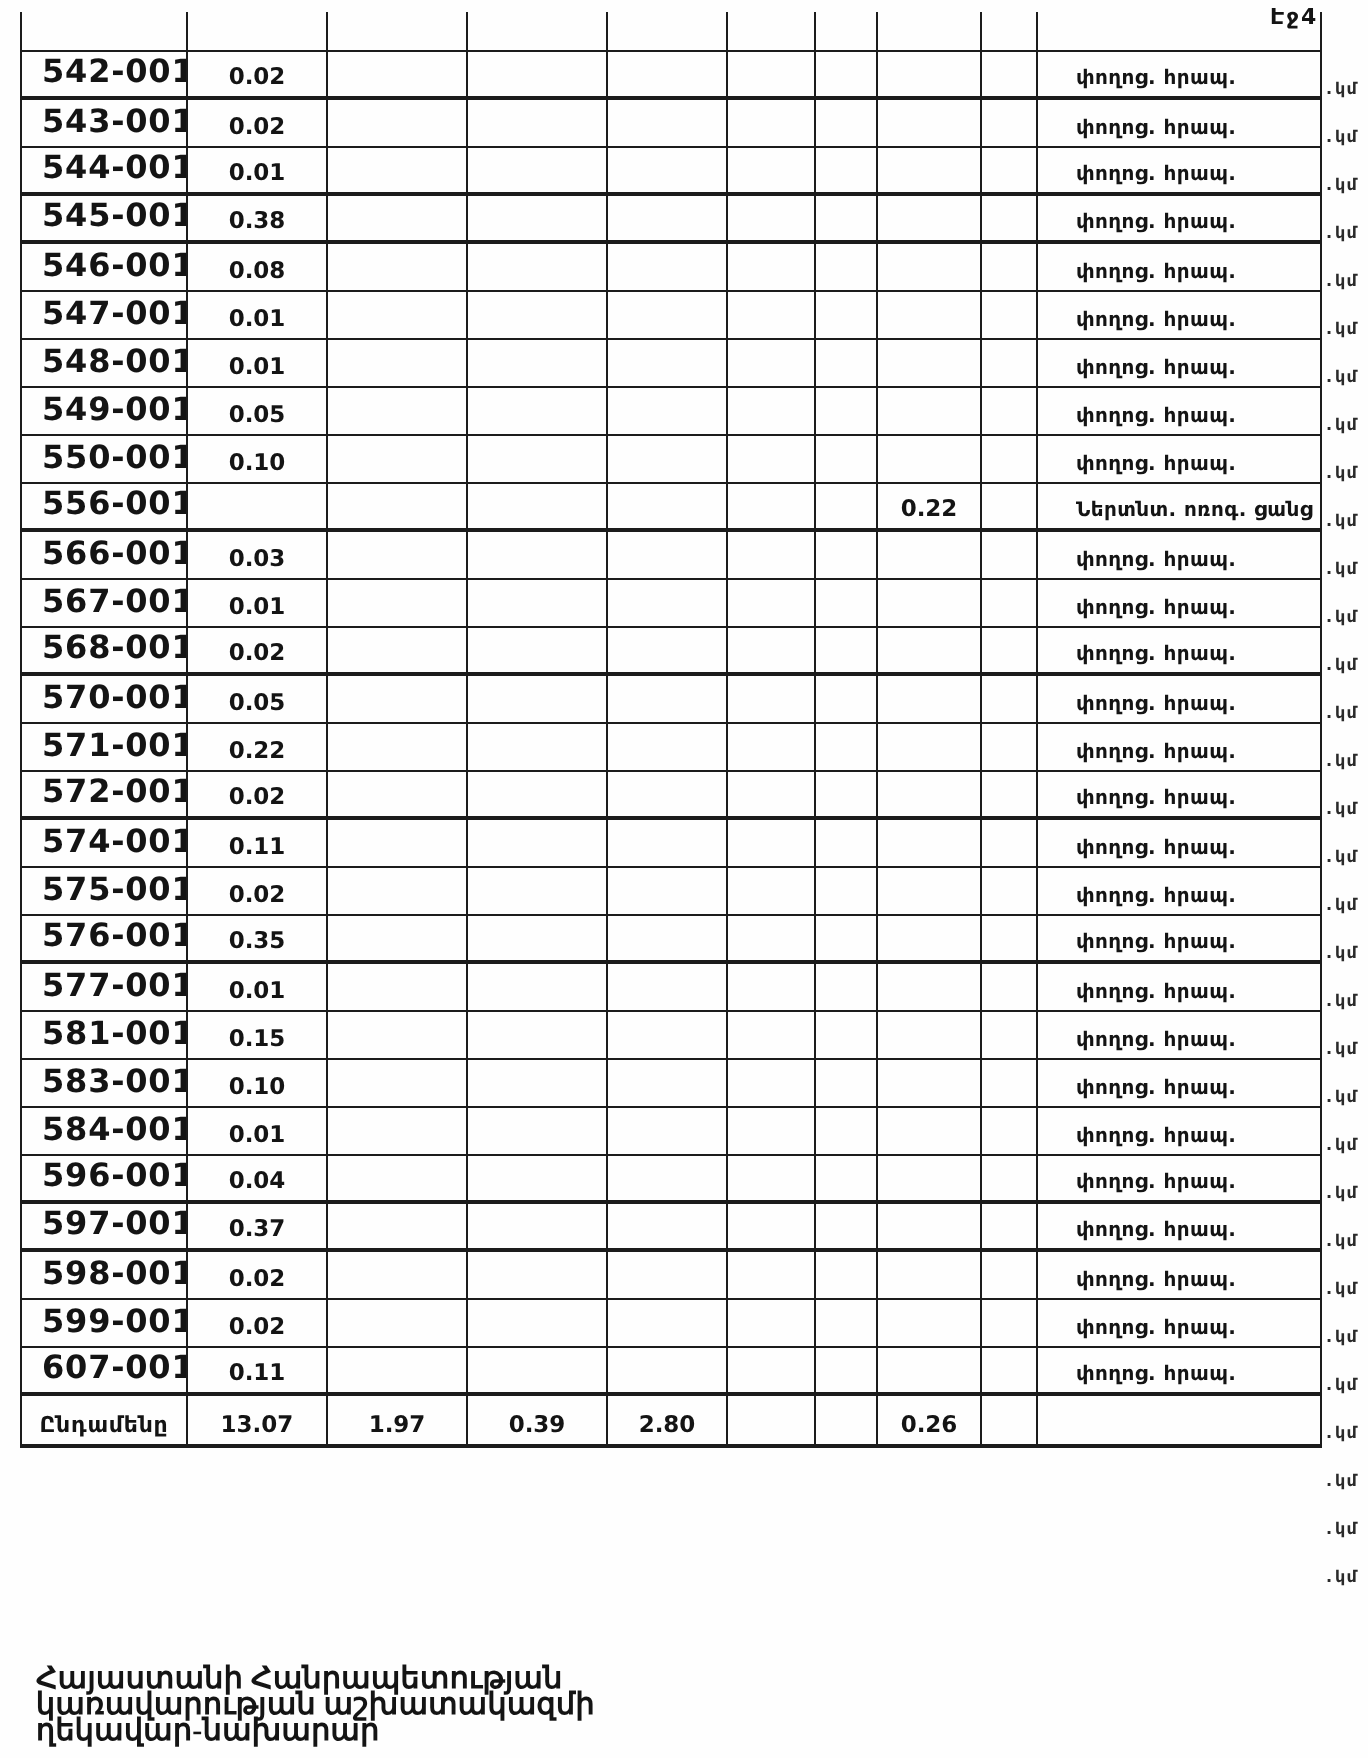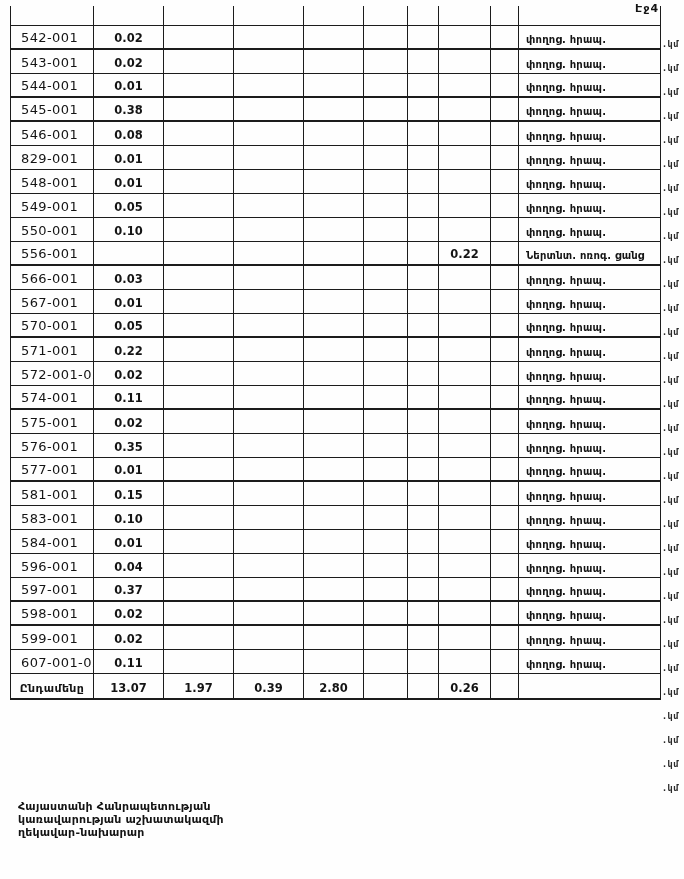--- a/index.html
+++ b/index.html
@@ -26,46 +26,47 @@
     padding:0 0 3px 0;
     overflow:hidden; white-space:nowrap;
   }
   tr.row-top td { border-top:none; height:19px; }
   tr.drow td { height:24px; }
   tr.drow:nth-child(3n+2) td { border-bottom-width:2.2px; }
   tr.drow:nth-child(7n+4) td { border-bottom-width:2.6px; }
   tr.drow:nth-child(5n+3) td { border-bottom-width:1px; }
   .c-code {
     padding-left:10px;
-    font-size:13px; font-weight:normal; letter-spacing:0.4px;
+    font-size:16px; font-weight:bold; letter-spacing:0.4px;
   }
   .c-num { text-align:center; font-size:11.5px; font-weight:bold; }
   .c-desc {
     font-size:10px; font-weight:bold;
-    padding-left:7px; letter-spacing:0.2px;
+    padding-left:19px; letter-spacing:0.2px;
   }
   tr.row-total td { height:26px; border-bottom-width:2.4px; }
   tr.row-total .total-label {
     text-align:center; padding-left:0;
     font-size:11px; font-weight:bold;
   }
   #margin-notes {
     position:absolute; left:663px; top:25px;
     display:flex; flex-direction:column;
   }
   .mnote {
     height:24px; display:flex; align-items:flex-end;
     font-size:8px; font-weight:bold; color:#2a2a2a;
     letter-spacing:0.5px;
   }
   .mnote::before { content:"."; margin-right:1px; }
   .footer {
-    position:absolute; left:18px; top:800px;
-    font-size:11px; font-weight:bold; line-height:13px;
+    position:absolute; left:18px; top:834px;
+    font-size:15px; font-weight:bold; line-height:13px;
     letter-spacing:0.2px;
+    font-family:Liberation Serif, serif;
   }
   .signature {
     position:absolute; left:536px; top:857px;
     font-size:11px; font-weight:bold; letter-spacing:0.4px;margin-top:32px;
   }
 </style>
 </head>
 <body>
 
 <div class="page-label">Էջ4</div>
@@ -150,21 +151,21 @@
         <td class="c-num"></td>
         <td class="c-num"></td>
         <td class="c-num"></td>
         <td class="c-num"></td>
         <td class="c-num"></td>
         <td class="c-num"></td>
         <td class="c-num"></td>
         <td class="c-desc">փողոց. հրապ.</td>
       </tr>
       <tr class="drow">
-        <td class="c-code">829-001</td>
+        <td class="c-code">547-001</td>
         <td class="c-num">0.01</td>
         <td class="c-num"></td>
         <td class="c-num"></td>
         <td class="c-num"></td>
         <td class="c-num"></td>
         <td class="c-num"></td>
         <td class="c-num"></td>
         <td class="c-num"></td>
         <td class="c-desc">փողոց. հրապ.</td>
       </tr>
@@ -224,20 +225,32 @@
         <td class="c-num"></td>
         <td class="c-num"></td>
         <td class="c-num"></td>
         <td class="c-num"></td>
         <td class="c-num"></td>
         <td class="c-desc">փողոց. հրապ.</td>
       </tr>
       <tr class="drow">
         <td class="c-code">567-001</td>
         <td class="c-num">0.01</td>
+        <td class="c-num"></td>
+        <td class="c-num"></td>
+        <td class="c-num"></td>
+        <td class="c-num"></td>
+        <td class="c-num"></td>
+        <td class="c-num"></td>
+        <td class="c-num"></td>
+        <td class="c-desc">փողոց. հրապ.</td>
+      </tr>
+      <tr class="drow">
+        <td class="c-code">568-001</td>
+        <td class="c-num">0.02</td>
         <td class="c-num"></td>
         <td class="c-num"></td>
         <td class="c-num"></td>
         <td class="c-num"></td>
         <td class="c-num"></td>
         <td class="c-num"></td>
         <td class="c-num"></td>
         <td class="c-desc">փողոց. հրապ.</td>
       </tr>
       <tr class="drow">

